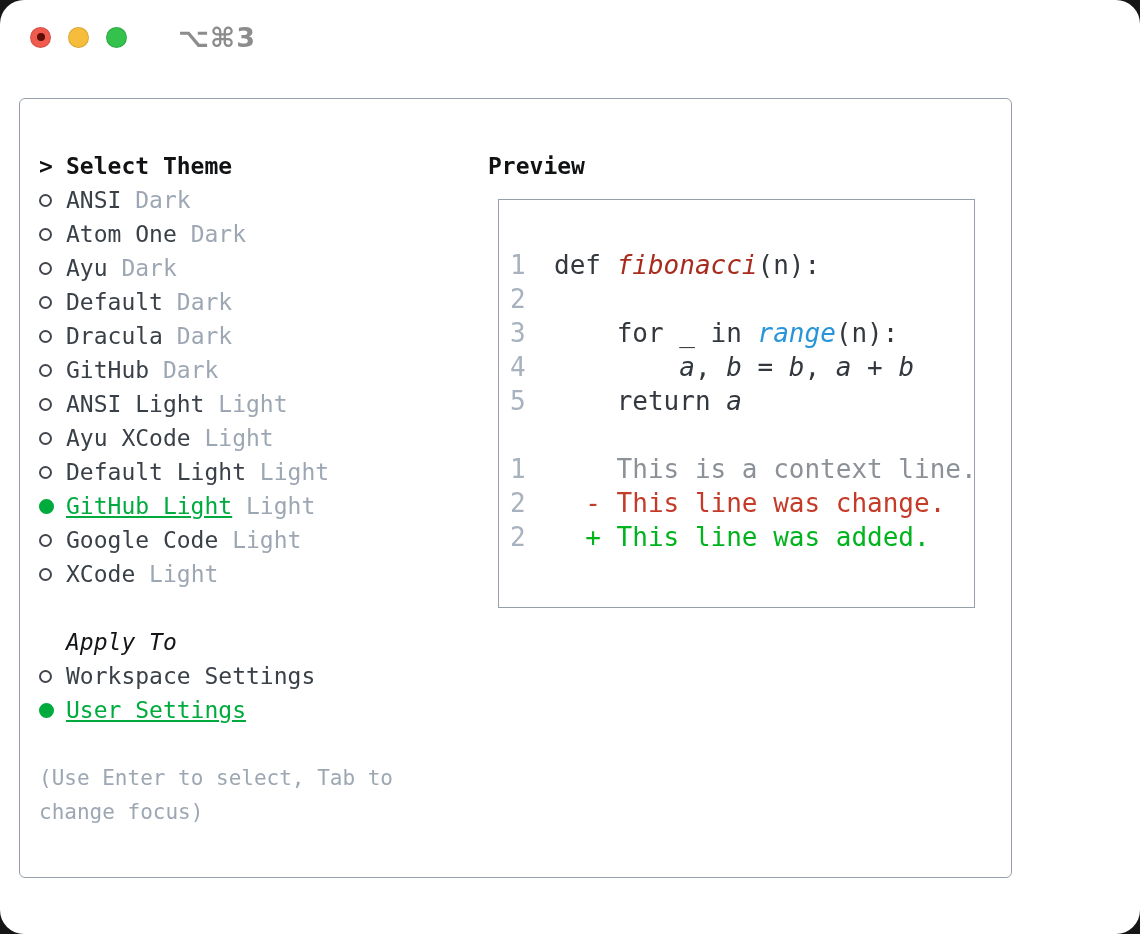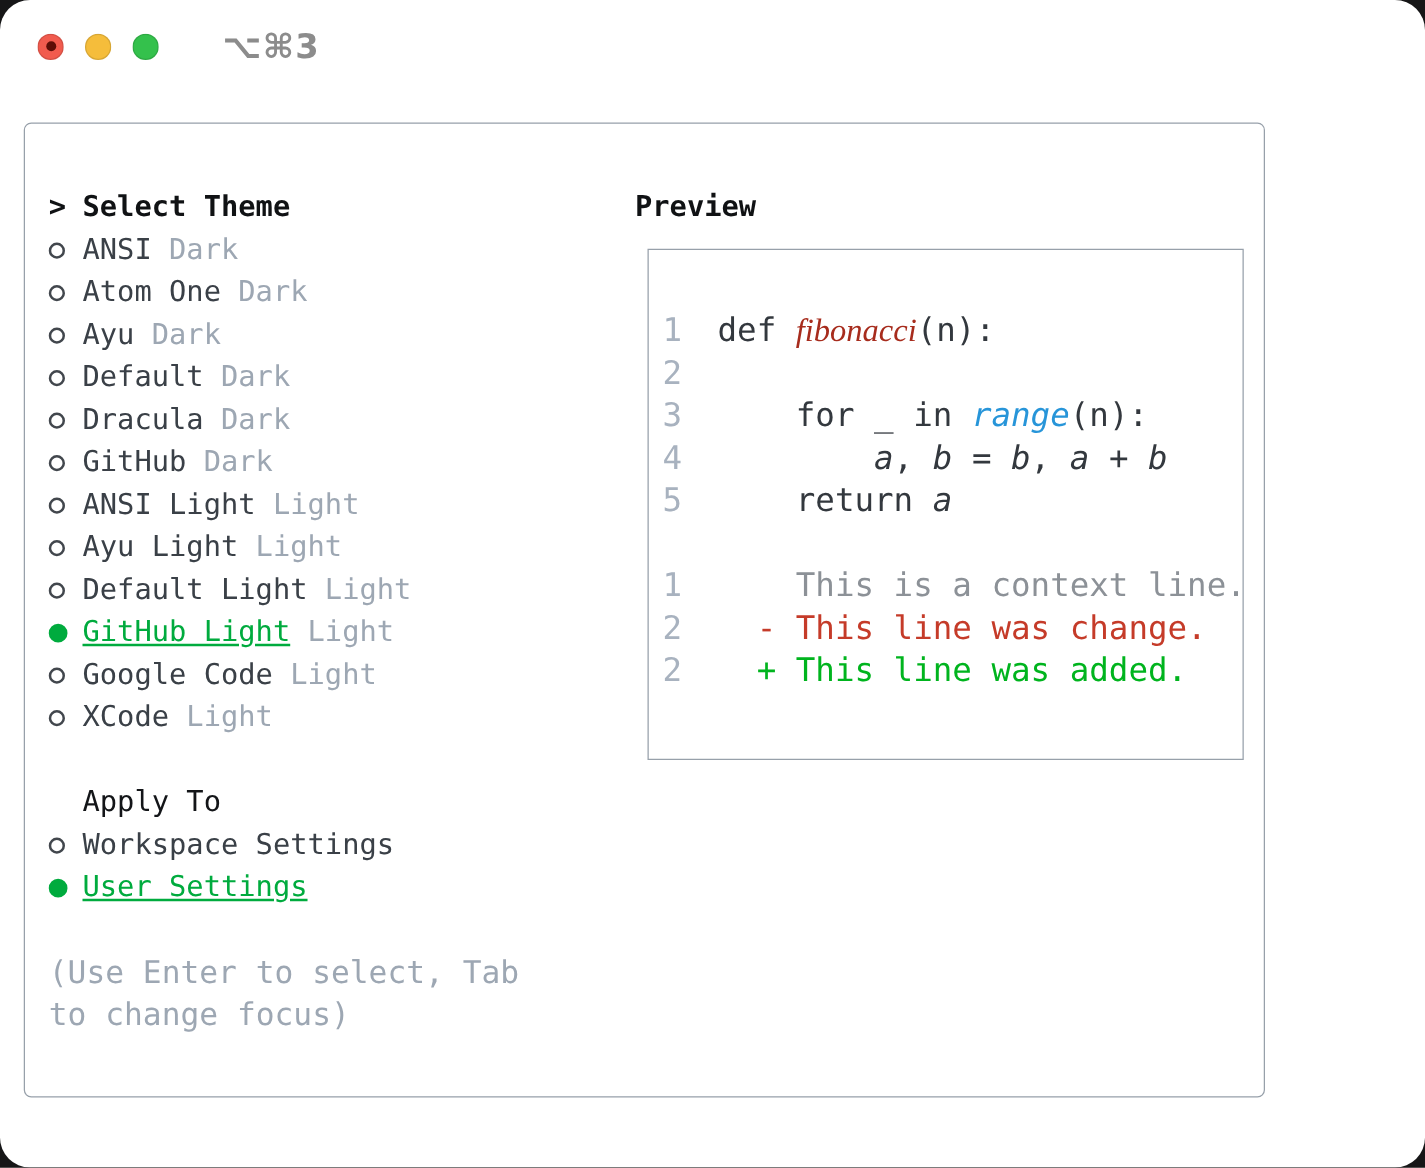--- a/index.html
+++ b/index.html
@@ -35,35 +35,35 @@
   .left-col{position:absolute;left:19px;top:50px;width:445px;}
   .row{display:flex;align-items:center;height:34px;font-size:23px;color:#3a4047;}
   .slot{width:27px;flex-shrink:0;display:flex;align-items:center;}
   .focus-char{font-weight:700;color:#101214;}
   .header-text{font-weight:700;color:#101214;}
   .radio{width:13px;height:13px;border-radius:50%;border:2px solid #42474d;background:transparent;}
   .item.selected .radio{background:var(--accent-green);border-color:var(--accent-green);width:15px;height:15px;}
   .item-label{white-space:pre;}
   .item.selected .item-label{color:var(--accent-green);text-decoration:underline;}
   .variant{color:var(--muted);margin-left:1ch;white-space:pre;}
-  .apply-title{color:#131518;}
+  .apply-title{color:#131518;font-style:italic;}
   .spacer{height:34px;}
-  .hint{max-width:412px;font-size:25px;line-height:34px;color:var(--muted);}
-  
-  .right-col{position:absolute;left:488px;top:50px;width:500px;}
+  .hint{max-width:412px;font-size:21px;line-height:34px;color:var(--muted);}
+  
+  .right-col{position:absolute;left:468px;top:50px;width:500px;}
   .preview-title-row{display:flex;align-items:center;height:34px;font-size:23px;}
   .preview-box{margin-left:10px;margin-top:16px;width:477px;height:409px;
     border:1px solid var(--border);background:#fff;
     padding:48px 10px 0 11px;overflow:hidden;}
   .code-line{display:flex;height:34px;align-items:center;font-size:26px;}
   .ln{width:44px;flex-shrink:0;color:var(--line-num);}
   .code-content{white-space:pre;color:var(--ink);}
   .code-content .kw{color:var(--ink);}
   .code-content .pln{color:var(--ink);}
-  .code-content .fn{color:var(--fn-red);font-style:italic;font-family:Liberation Serif, serif;}
+  .code-content .fn{color:var(--fn-red);font-style:italic;}
   .code-content .var{color:var(--ink);font-style:italic;}
   .code-content .num{color:var(--num-teal);}
   .code-content .bi{color:var(--builtin-blue);font-style:italic;}
   .code-content .ctx{color:var(--ctx-gray);}
   .code-content .del{color:var(--diff-del);}
   .code-content .add{color:var(--diff-add);}
 </style>
 </head>
 <body>
 
@@ -133,21 +133,21 @@
     <span class="slot">
               <span class="radio"></span>
             </span>
     <span class="item-label">ANSI Light</span>
     <span class="variant">Light</span>
   </div>
           <div class="row item">
     <span class="slot">
               <span class="radio"></span>
             </span>
-    <span class="item-label">Ayu Light</span>
+    <span class="item-label">Ayu XCode</span>
     <span class="variant">Light</span>
   </div>
           <div class="row item">
     <span class="slot">
               <span class="radio"></span>
             </span>
     <span class="item-label">Default Light</span>
     <span class="variant">Light</span>
   </div>
           <div class="row item selected">

